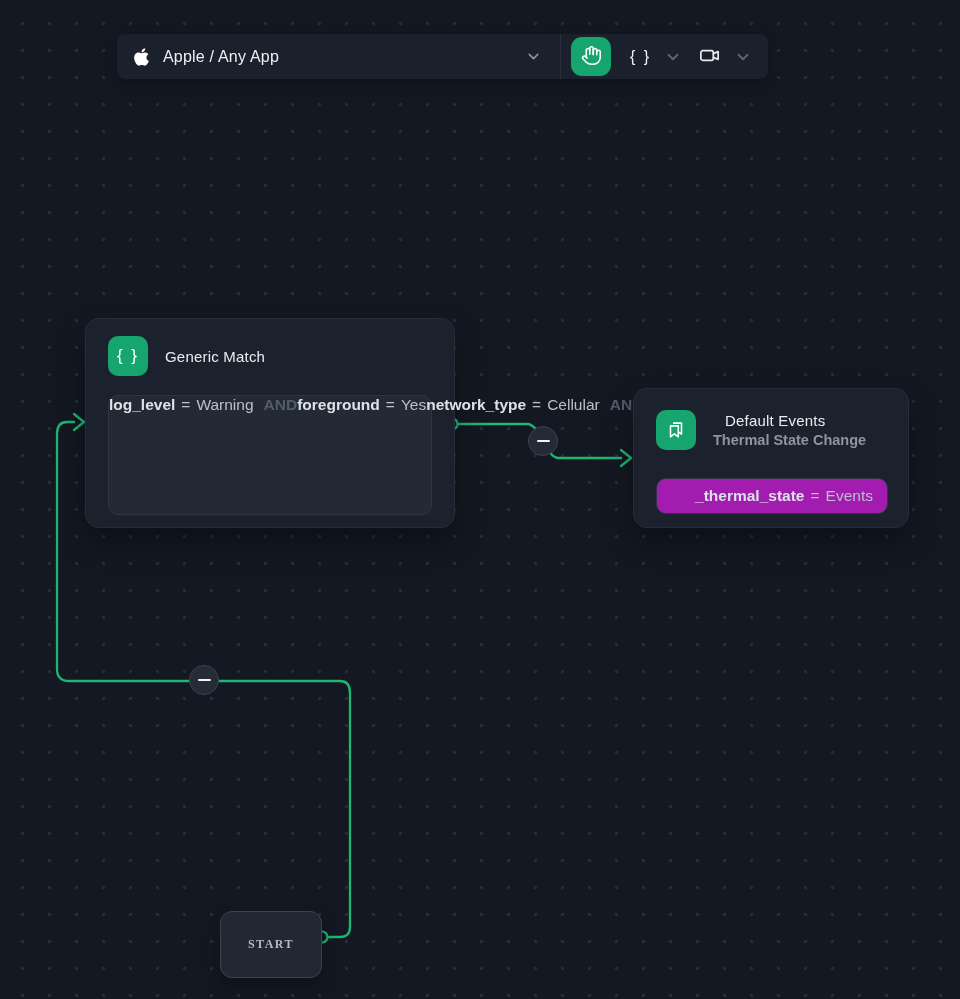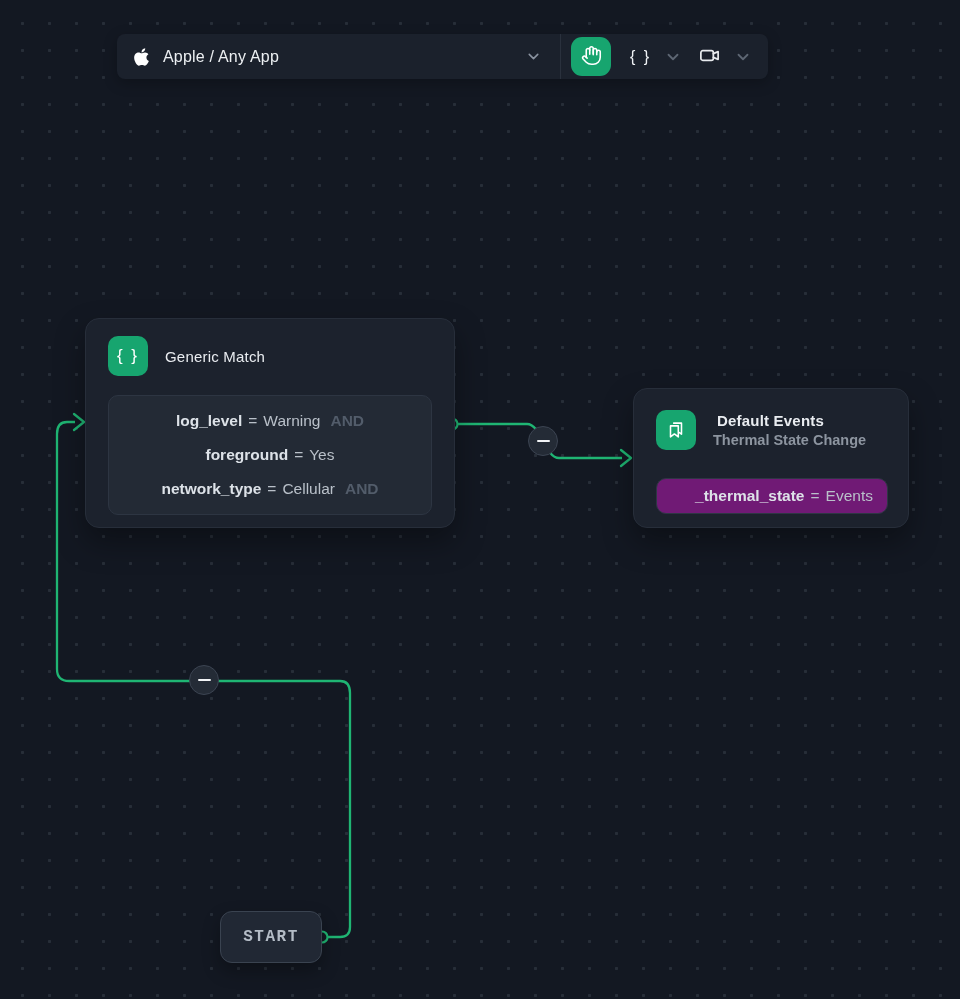--- a/index.html
+++ b/index.html
@@ -74,52 +74,52 @@
     cursor: pointer;
   }
   .node-header { display: flex; align-items: center; padding: 17px 22px 0 22px; }
   .node-icon {
     width: 40px; height: 40px; border-radius: 10px; background: #17a56f;
     display: flex; align-items: center; justify-content: center; flex: 0 0 40px;
   }
   .node-icon .braces-glyph { color: #fff; font-size: 17px; font-weight: 500; letter-spacing: 2px; }
   .node-title { font-size: 15px; color: #e9ecf0; margin-left: 17px; letter-spacing: .2px; }
   .node-titles { margin-left: 17px; display: flex; flex-direction: column; gap: 3px; }
-  .node-titles .node-title { margin-left: 4px; font-weight: bold; }
+  .node-titles .node-title { margin-left: 12px; }
   .node-subtitle { font-size: 14.5px; color: #8d95a0; font-weight: bold; }
 
   .cond-panel {
     position: absolute; left: 22px; right: 22px; top: 76px; bottom: 12px;
     background: #232a35; border: 1px solid #2d3542; border-radius: 10px;
-    display: flex; flex-direction: column; justify-content: space-evenly;
+    display: flex; flex-direction: row; justify-content: space-evenly;
   }
   .cond-row { text-align: center; font-size: 15.5px; white-space: nowrap; }
   .cond-key { font-weight: bold; color: #dde2e8; margin-right: 6px; }
   .cond-op { color: #b9c0c9; margin-right: 6px; }
   .cond-val { color: #b9c0c9; }
   .cond-conj { font-weight: bold; color: #525c6a; margin-left: 10px; }
   .cond-conj:empty { display: none; margin-left: 0; }
 
   .cond-pill {
     position: absolute; left: 22px; top: 89px; width: 232px; height: 36px;
-    background: #701a75; border: 1px solid #2e3644; border-radius: 10px;
+    background: #a21caf; border: 1px solid #2e3644; border-radius: 10px;
     display: flex; align-items: center; justify-content: center;
     font-size: 15.5px; white-space: nowrap; padding-left: 24px;
   }
 
   #node-generic-match { left: 85px; top: 318px; width: 370px; height: 210px; }
   #node-default-events { left: 633px; top: 388px; width: 276px; height: 140px; }
 
   
   .start-btn {
-    position: absolute; left: 220px; top: 911px; width: 102px; height: 52px;
+    position: absolute; left: 220px; top: 911px; width: 102px; height: 67px;
     z-index: 2;
     background: #212834; border: 1.5px solid #3a4350; border-radius: 12px;
-    color: #b4bcc6; font-size: 16px; font-weight: 600; letter-spacing: 1.5px;
-    font-family: Liberation Mono, monospace;
+    color: #b4bcc6; font-size: 12px; font-weight: 600; letter-spacing: 1.5px;
+    font-family: Liberation Serif, serif;
     display: flex; align-items: center; justify-content: center;
     cursor: pointer;
     box-shadow: 0 8px 18px rgba(0,0,0,.3);
   }
 </style>
 </head>
 <body>
 
 <div class="toolbar">
   <div class="app-selector">

